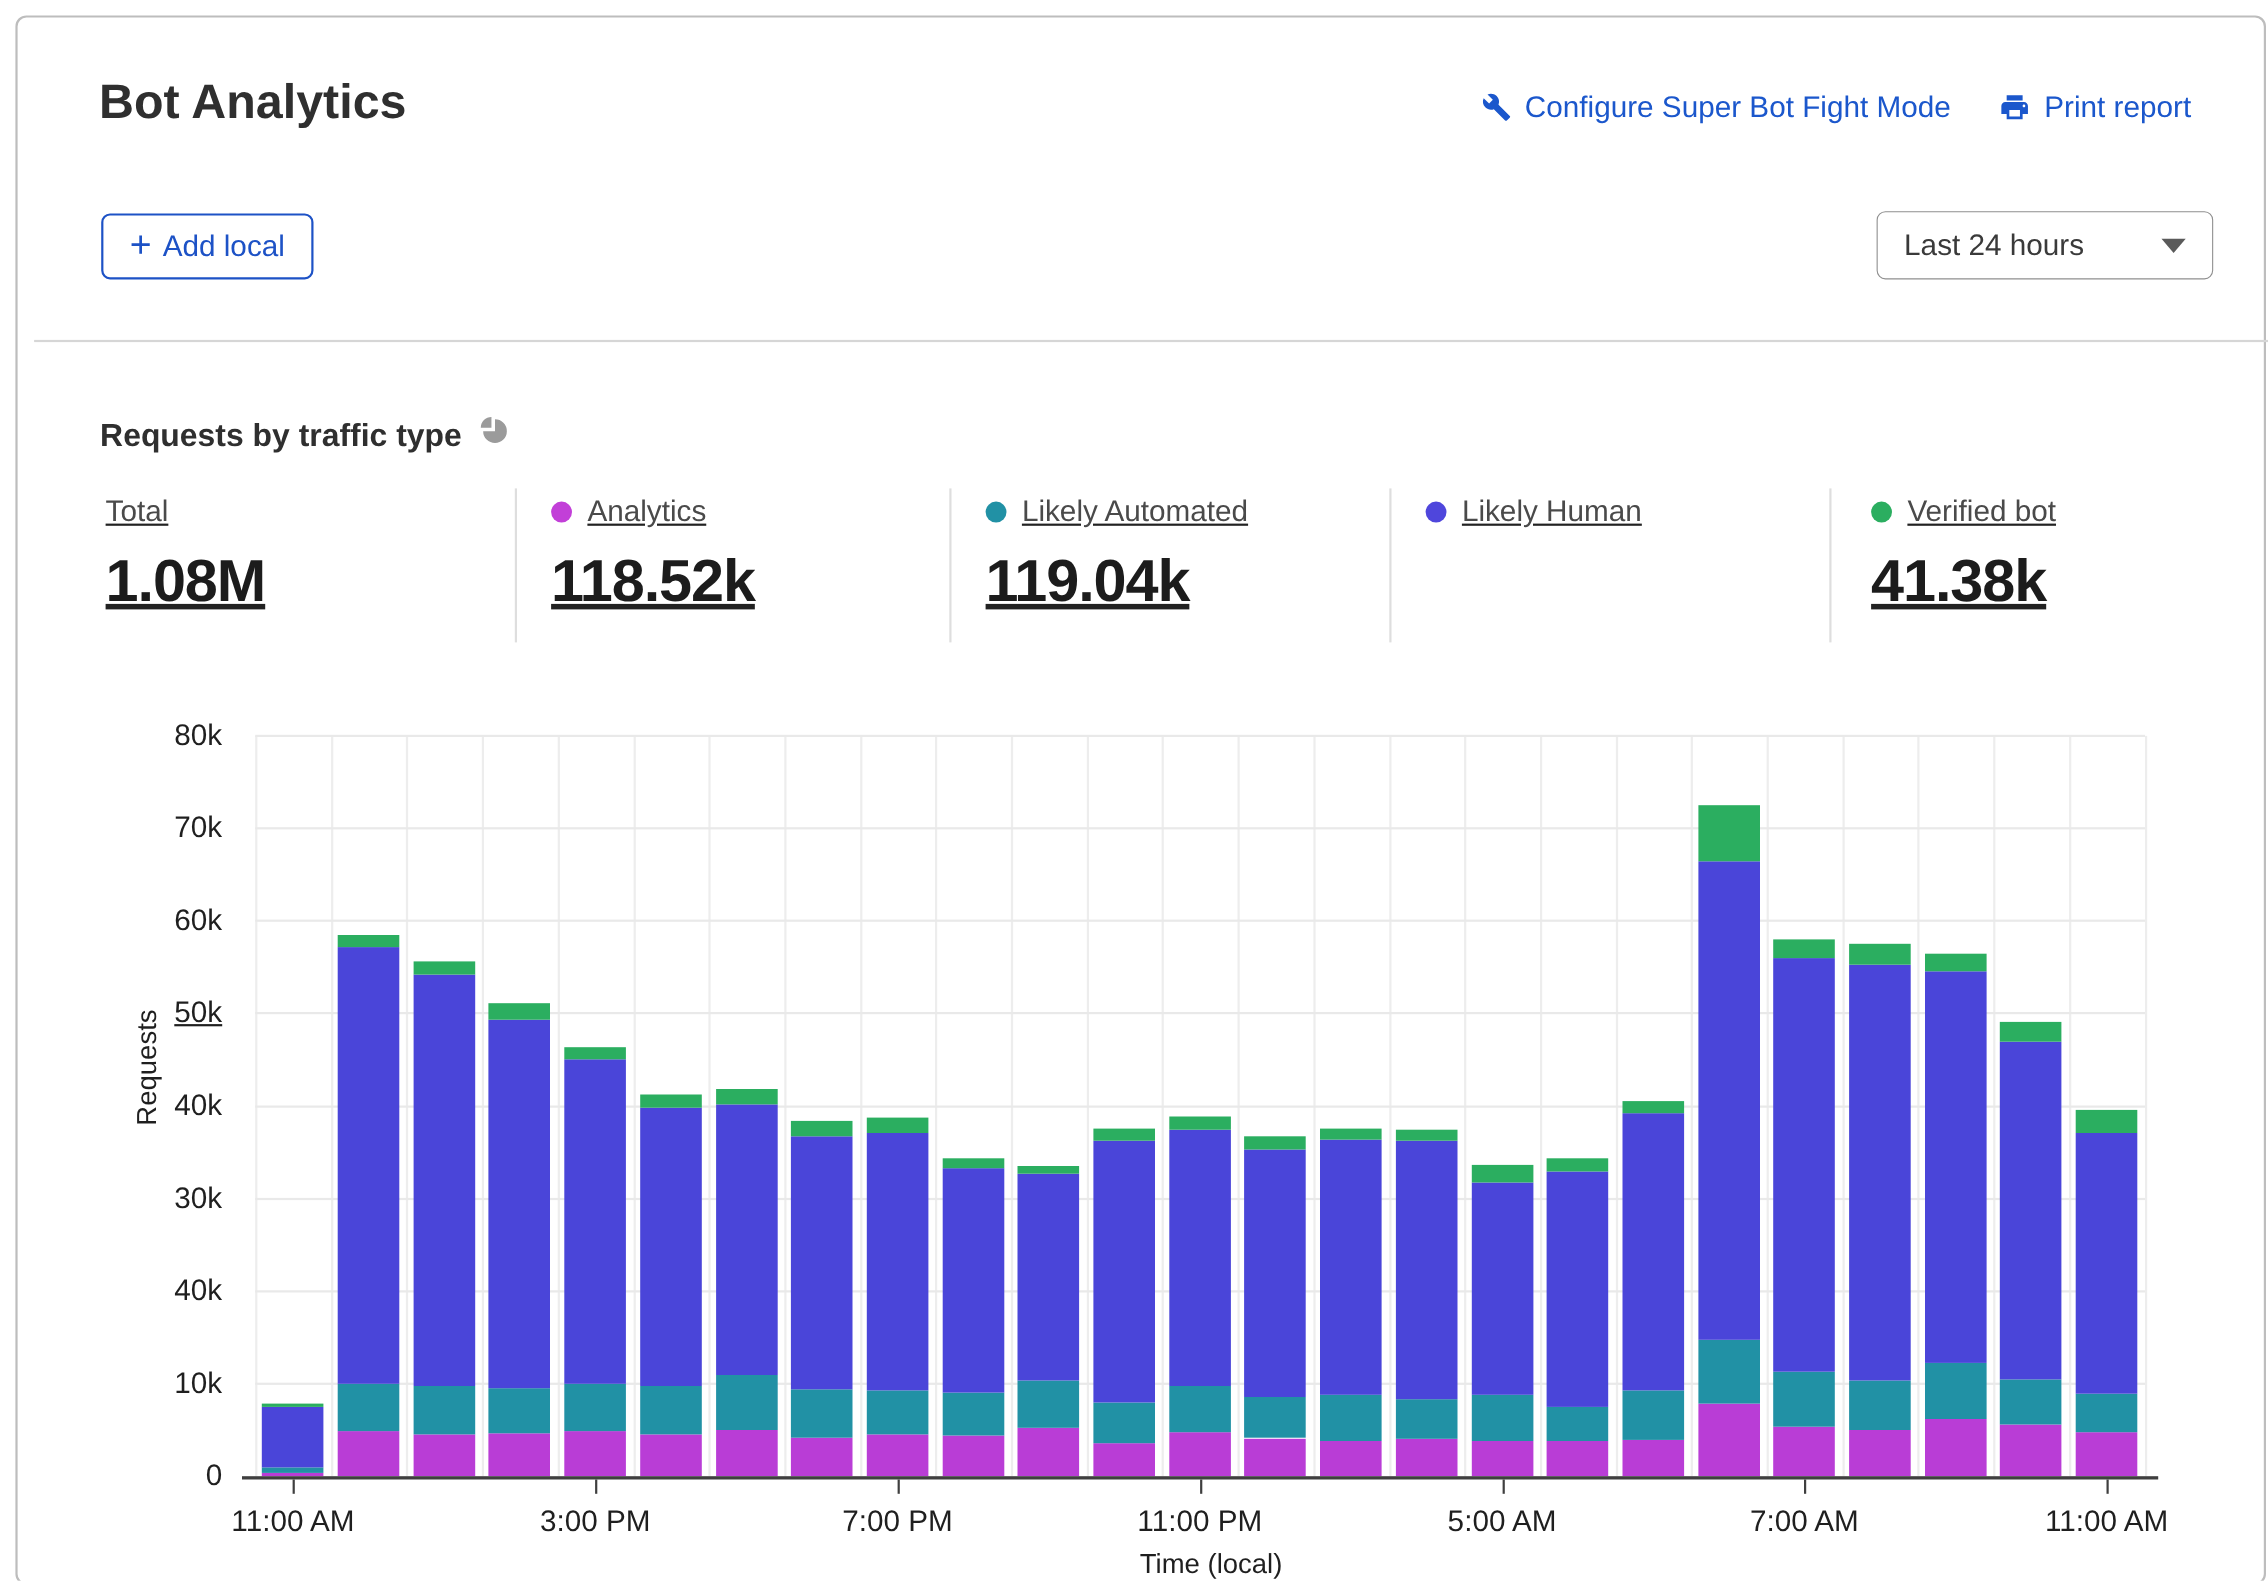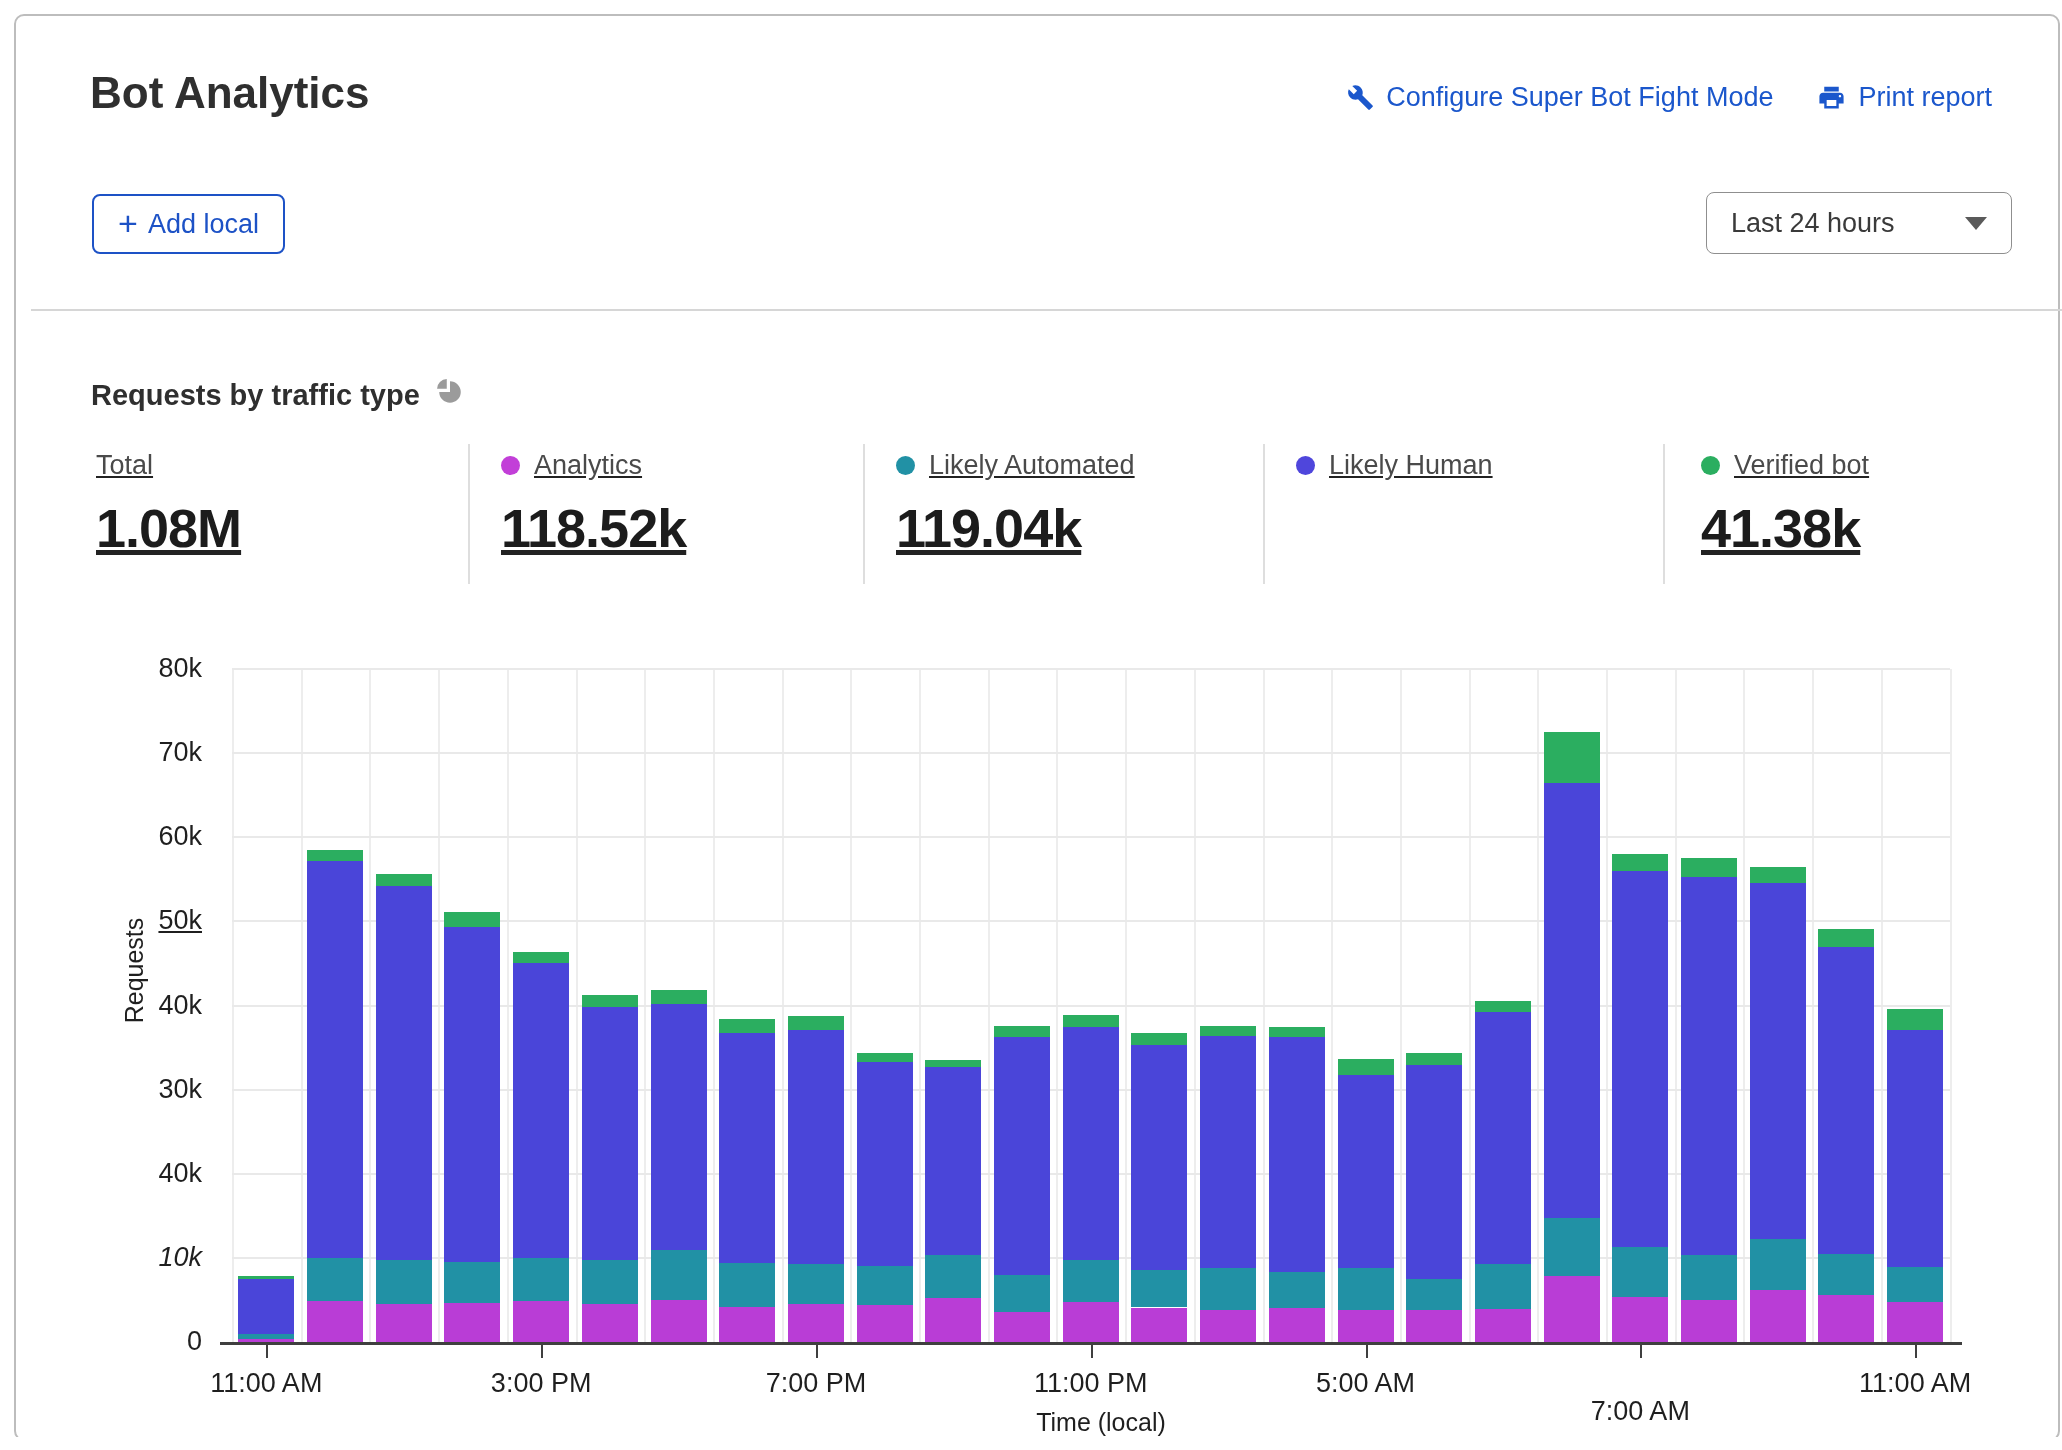--- a/index.html
+++ b/index.html
@@ -152,21 +152,21 @@
         <div class="gridv" style="left: 1452.6px; top: 653px; height: 673px;"></div>
         <div class="gridv" style="left: 1521.3px; top: 653px; height: 673px;"></div>
         <div class="gridv" style="left: 1590px; top: 653px; height: 673px;"></div>
         <div class="gridv" style="left: 1658.7px; top: 653px; height: 673px;"></div>
         <div class="gridv" style="left: 1727.4px; top: 653px; height: 673px;"></div>
         <div class="gridv" style="left: 1796.1px; top: 653px; height: 673px;"></div>
         <div class="gridv" style="left: 1864.8px; top: 653px; height: 673px;"></div>
         <div class="gridv" style="left: 1933.5px; top: 653px; height: 673px;"></div>
         <div class="ylab" style="left: 66px; top: 1310px;">0</div>
         <div class="gridh" style="left: 216px; top: 1240.88px; width: 1717.5px;"></div>
-        <div class="ylab" style="left: 66px; top: 1225.88px; font-style: italic;">10k</div>
+        <div class="ylab" style="left: 66px; top: 1225.88px;">10k</div>
         <div class="gridh" style="left: 216px; top: 1156.75px; width: 1717.5px;"></div>
         <div class="ylab" style="left: 66px; top: 1141.75px;">40k</div>
         <div class="gridh" style="left: 216px; top: 1072.62px; width: 1717.5px;"></div>
         <div class="ylab" style="left: 66px; top: 1057.62px;">30k</div>
         <div class="gridh" style="left: 216px; top: 988.5px; width: 1717.5px;"></div>
         <div class="ylab" style="left: 66px; top: 973.5px;">40k</div>
         <div class="gridh" style="left: 216px; top: 904.375px; width: 1717.5px;"></div>
         <div class="ylab" style="left: 66px; top: 889.375px; text-decoration: underline;">50k</div>
         <div class="gridh" style="left: 216px; top: 820.25px; width: 1717.5px;"></div>
         <div class="ylab" style="left: 66px; top: 805.25px;">60k</div>
@@ -279,20 +279,20 @@
         <div class="xlab" style="left: 140.35px; top: 1352px;">11:00 AM</div>
         <div class="xtick" style="left: 525.15px; top: 1329px;"></div>
         <div class="xlab" style="left: 415.15px; top: 1352px;">3:00 PM</div>
         <div class="xtick" style="left: 799.95px; top: 1329px;"></div>
         <div class="xlab" style="left: 689.95px; top: 1352px;">7:00 PM</div>
         <div class="xtick" style="left: 1074.75px; top: 1329px;"></div>
         <div class="xlab" style="left: 964.75px; top: 1352px;">11:00 PM</div>
         <div class="xtick" style="left: 1349.55px; top: 1329px;"></div>
         <div class="xlab" style="left: 1239.55px; top: 1352px;">5:00 AM</div>
         <div class="xtick" style="left: 1624.35px; top: 1329px;"></div>
-        <div class="xlab" style="left: 1514.35px; top: 1352px; margin-top: 28px;">7:00 AM</div>
+        <div class="xlab" style="left: 1514.35px; top: 1352px;">7:00 AM</div>
         <div class="xtick" style="left: 1899.15px; top: 1329px;"></div>
         <div class="xlab" style="left: 1789.15px; top: 1352px;">11:00 AM</div>
       </div>
 
   </div>
   <div class="bottom-strip"></div>
 </div>
 
 </body></html>

